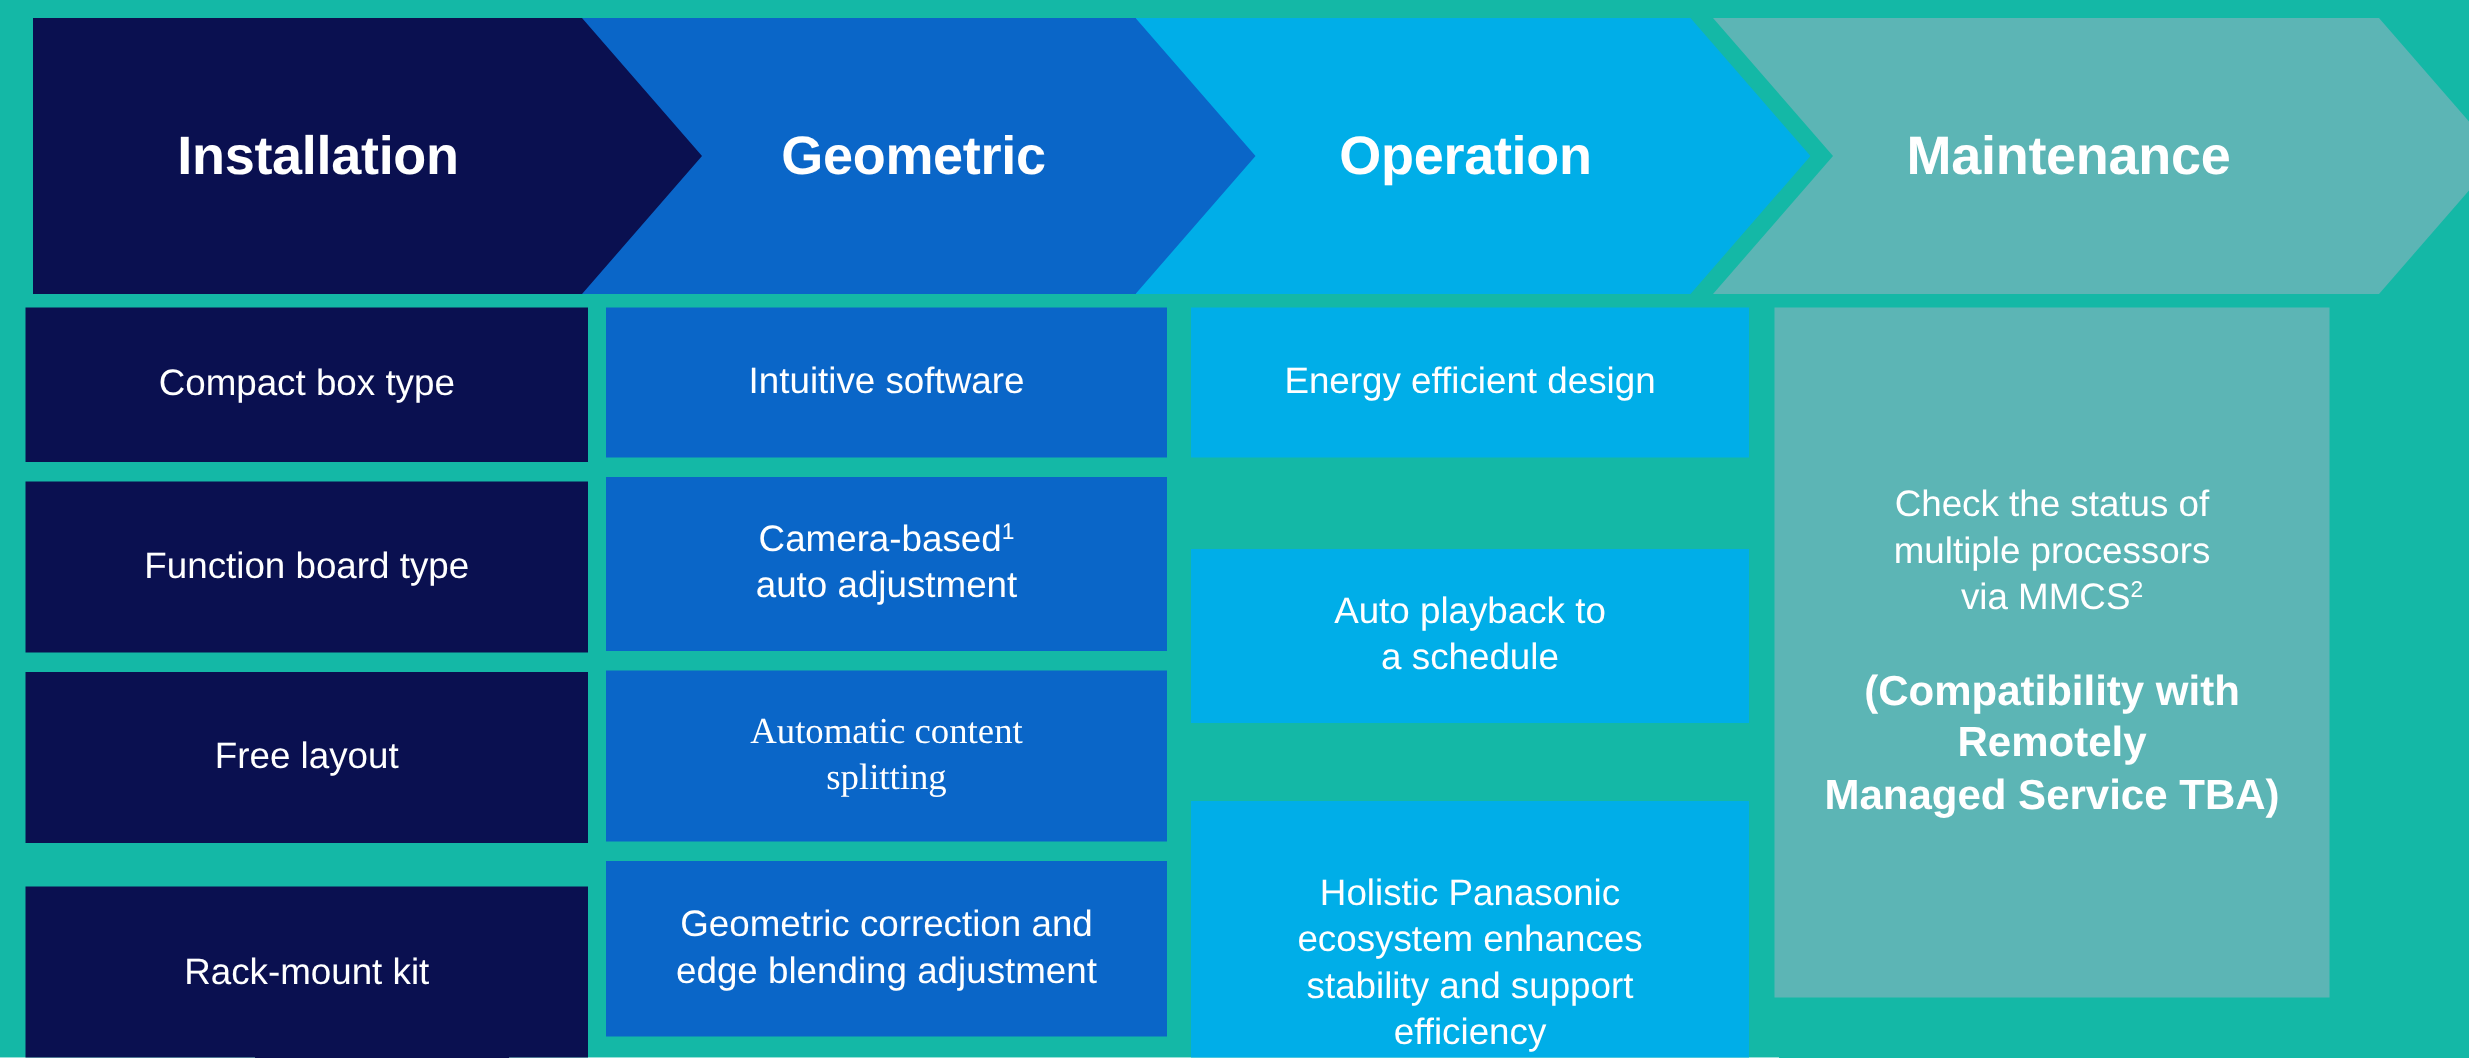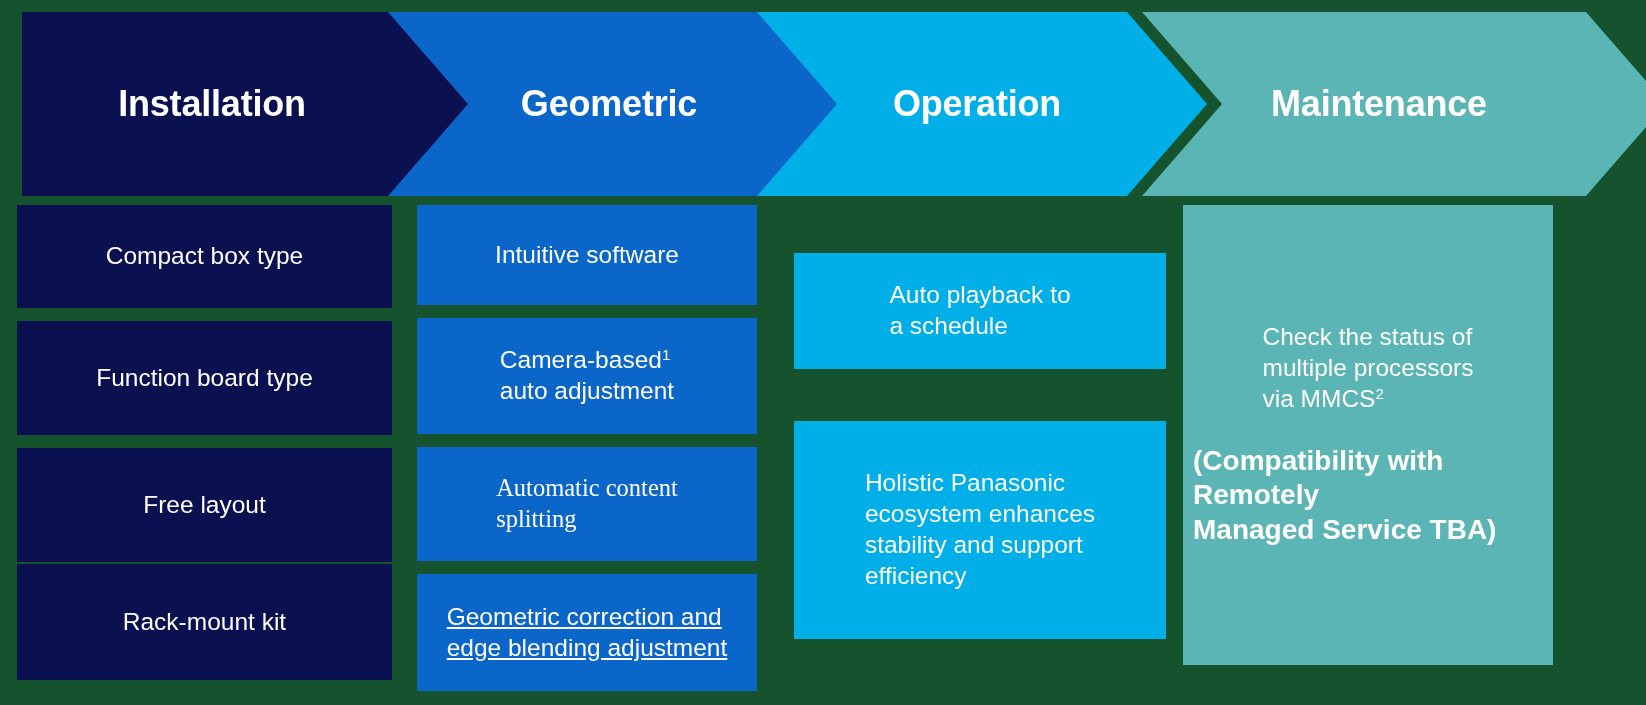--- a/index.html
+++ b/index.html
@@ -12,21 +12,21 @@
     height: 705px;
     overflow: hidden;
     font-family: "Liberation Sans", sans-serif;
     -webkit-font-smoothing: antialiased;
   }
 
   #stage {
     position: relative;
     width: 1646px;
     height: 705px;
-    background: #14532d;
+    background: #14b8a6;
   }
 
   
   #chevron-band {
     position: absolute;
     left: 0;
     top: 0;
     width: 1646px;
     height: 200px;
   }
@@ -76,30 +76,31 @@
   }
 
   .card-col {
     position: absolute;
     top: 0;
     display: flex;
     flex-direction: column;
   }
 
   #card-col-0 { left: 17px;   width: 375px; }
-  #card-col-1 { left: 417px;  width: 340px; }
+  #card-col-1 { left: 404px;  width: 374px; }
   #card-col-2 { left: 794px;  width: 372px; }
   #card-col-3 { left: 1183px; width: 370px; }
 
   .card {
     box-sizing: border-box;
     display: flex;
     flex-direction: column;
     align-items: center;
     justify-content: center;
+    text-align: center;
     color: #ffffff;
     padding: 6px 10px;
   }
 
   .card-text {
     font-size: 24.5px;
     font-weight: normal;
     line-height: 1.26;
     color: #ffffff;
     white-space: pre-line;
@@ -146,45 +147,48 @@
   </div>
 
   <div id="cards-area">
     <div class="card-col" id="card-col-0">
         <div class="card" style="background: rgb(10, 16, 80); height: 103px; margin-bottom: 13px;">
           <div class="card-text">Compact box type</div>
         </div>
         <div class="card" style="background: rgb(10, 16, 80); height: 114px; margin-bottom: 13px;">
           <div class="card-text">Function board type</div>
         </div>
-        <div class="card" style="background: rgb(10, 16, 80); height: 114px; margin-bottom: 2px;">
+        <div class="card" style="background: rgb(10, 16, 80); height: 114px; margin-bottom: 29px;">
           <div class="card-text">Free layout</div>
         </div>
         <div class="card" style="background: rgb(10, 16, 80); height: 116px; margin-bottom: 0px;">
           <div class="card-text">Rack-mount kit</div>
         </div>
       </div>
     <div class="card-col" id="card-col-1">
         <div class="card" style="background: rgb(10, 102, 200); height: 100px; margin-bottom: 13px;">
           <div class="card-text">Intuitive software</div>
         </div>
         <div class="card" style="background: rgb(10, 102, 200); height: 116px; margin-bottom: 13px;">
           <div class="card-text">Camera-based<sup>1</sup>
 auto adjustment</div>
         </div>
         <div class="card" style="background: rgb(10, 102, 200); height: 114px; margin-bottom: 13px; font-family: Liberation Serif, serif;">
           <div class="card-text">Automatic content
 splitting</div>
         </div>
-        <div class="card" style="background: rgb(10, 102, 200); height: 117px; margin-bottom: 0px; text-decoration: underline;">
+        <div class="card" style="background: rgb(10, 102, 200); height: 117px; margin-bottom: 0px;">
           <div class="card-text">Geometric correction and
 edge blending adjustment</div>
         </div>
       </div>
     <div class="card-col" id="card-col-2">
+        <div class="card" style="background: rgb(0, 174, 232); height: 100px; margin-bottom: 13px;">
+          <div class="card-text">Energy efficient design</div>
+        </div>
         <div class="card" style="background: rgb(0, 174, 232); height: 116px; margin-bottom: 13px; margin-top: 48px;">
           <div class="card-text">Auto playback to
 a schedule</div>
         </div>
         <div class="card" style="background: rgb(0, 174, 232); height: 218px; margin-bottom: 0px; margin-top: 39px;">
           <div class="card-text">Holistic Panasonic
 ecosystem enhances
 stability and support
 efficiency</div>
         </div>

